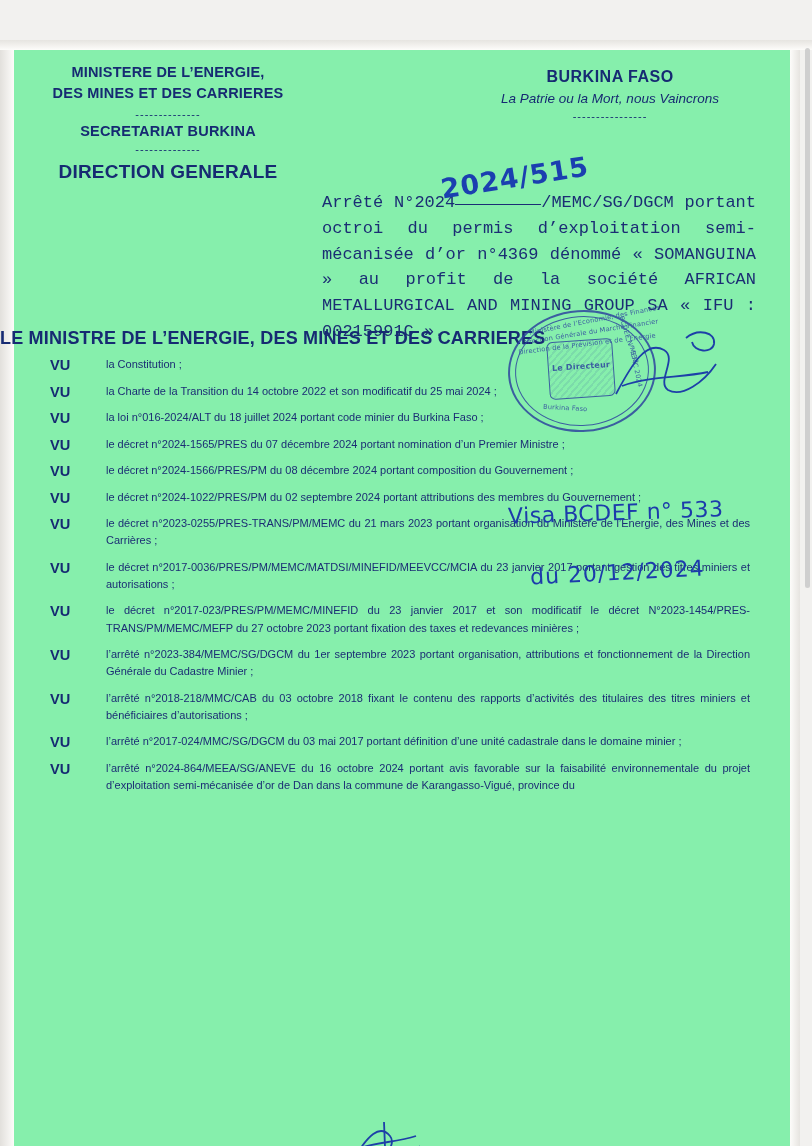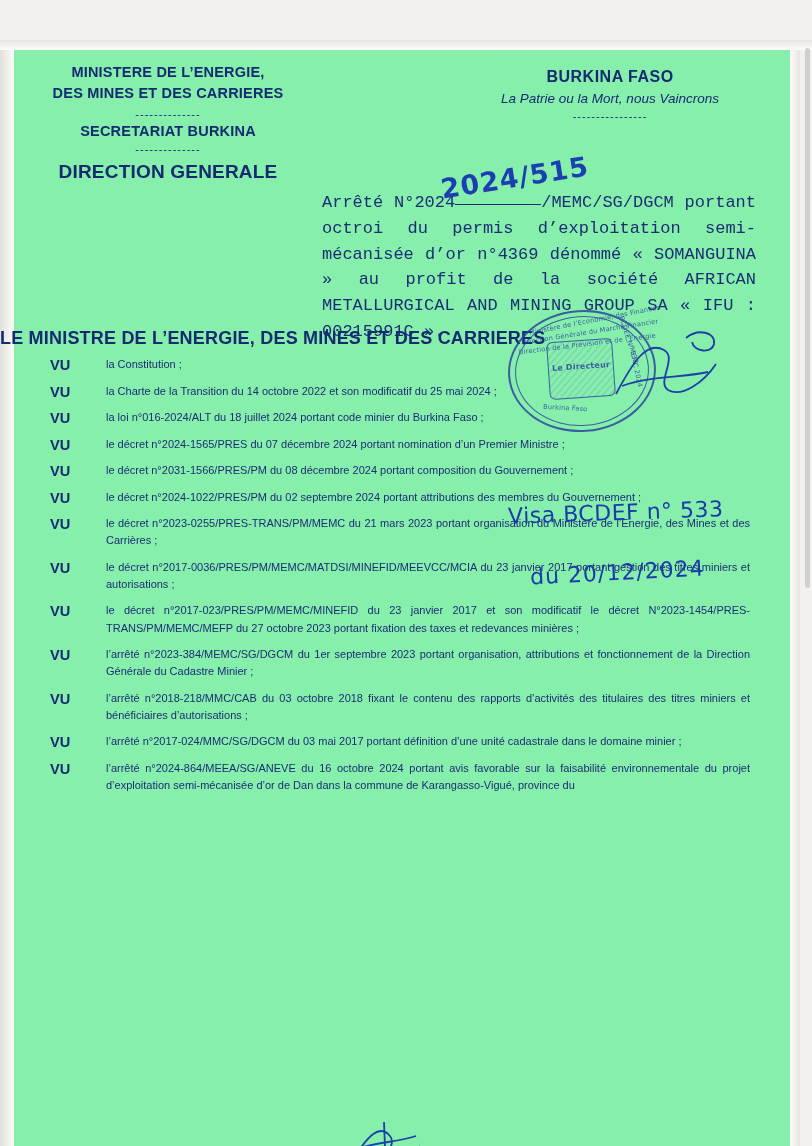--- a/index.html
+++ b/index.html
@@ -200,21 +200,21 @@
       <div class="vu-row">
         <div class="vu-tag">VU</div>
         <div class="vu-text">la loi n°016-2024/ALT du 18 juillet 2024 portant code minier du Burkina Faso ;</div>
       </div>
       <div class="vu-row">
         <div class="vu-tag">VU</div>
         <div class="vu-text">le décret n°2024-1565/PRES du 07 décembre 2024 portant nomination d’un Premier Ministre ;</div>
       </div>
       <div class="vu-row">
         <div class="vu-tag">VU</div>
-        <div class="vu-text">le décret n°2031-1566/PRES/PM du 08 décembre 2024 portant composition du Gouvernement ;</div>
+        <div class="vu-text">le décret n°2024-1566/PRES/PM du 08 décembre 2024 portant composition du Gouvernement ;</div>
       </div>
       <div class="vu-row">
         <div class="vu-tag">VU</div>
         <div class="vu-text">le décret n°2024-1022/PRES/PM du 02 septembre 2024 portant attributions des membres du Gouvernement ;</div>
       </div>
       <div class="vu-row">
         <div class="vu-tag">VU</div>
         <div class="vu-text">le décret n°2023-0255/PRES-TRANS/PM/MEMC du 21 mars 2023 portant organisation du Ministère de l’Energie, des Mines et des Carrières ;</div>
       </div>
       <div class="vu-row">

